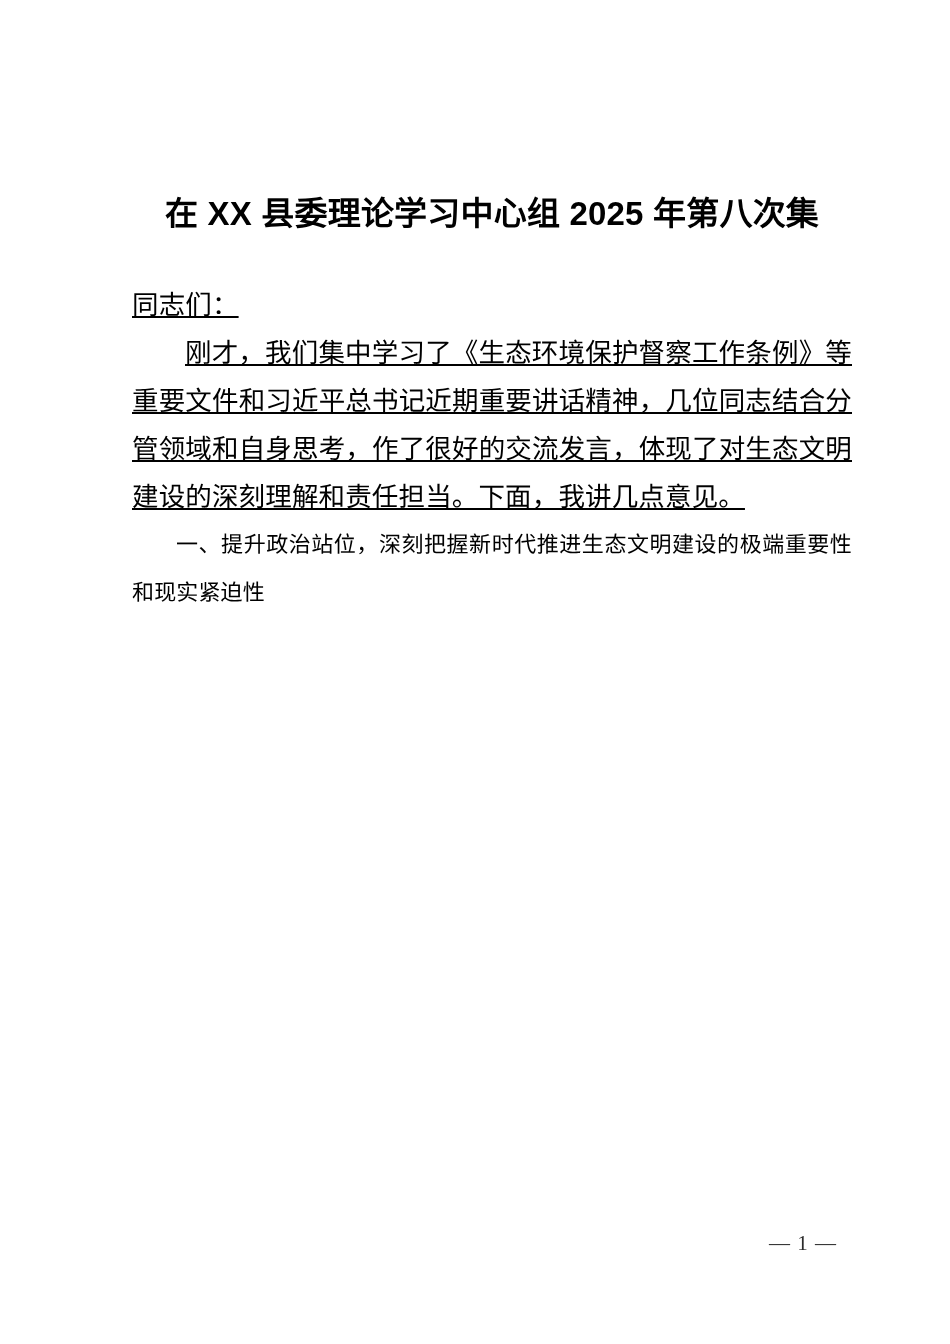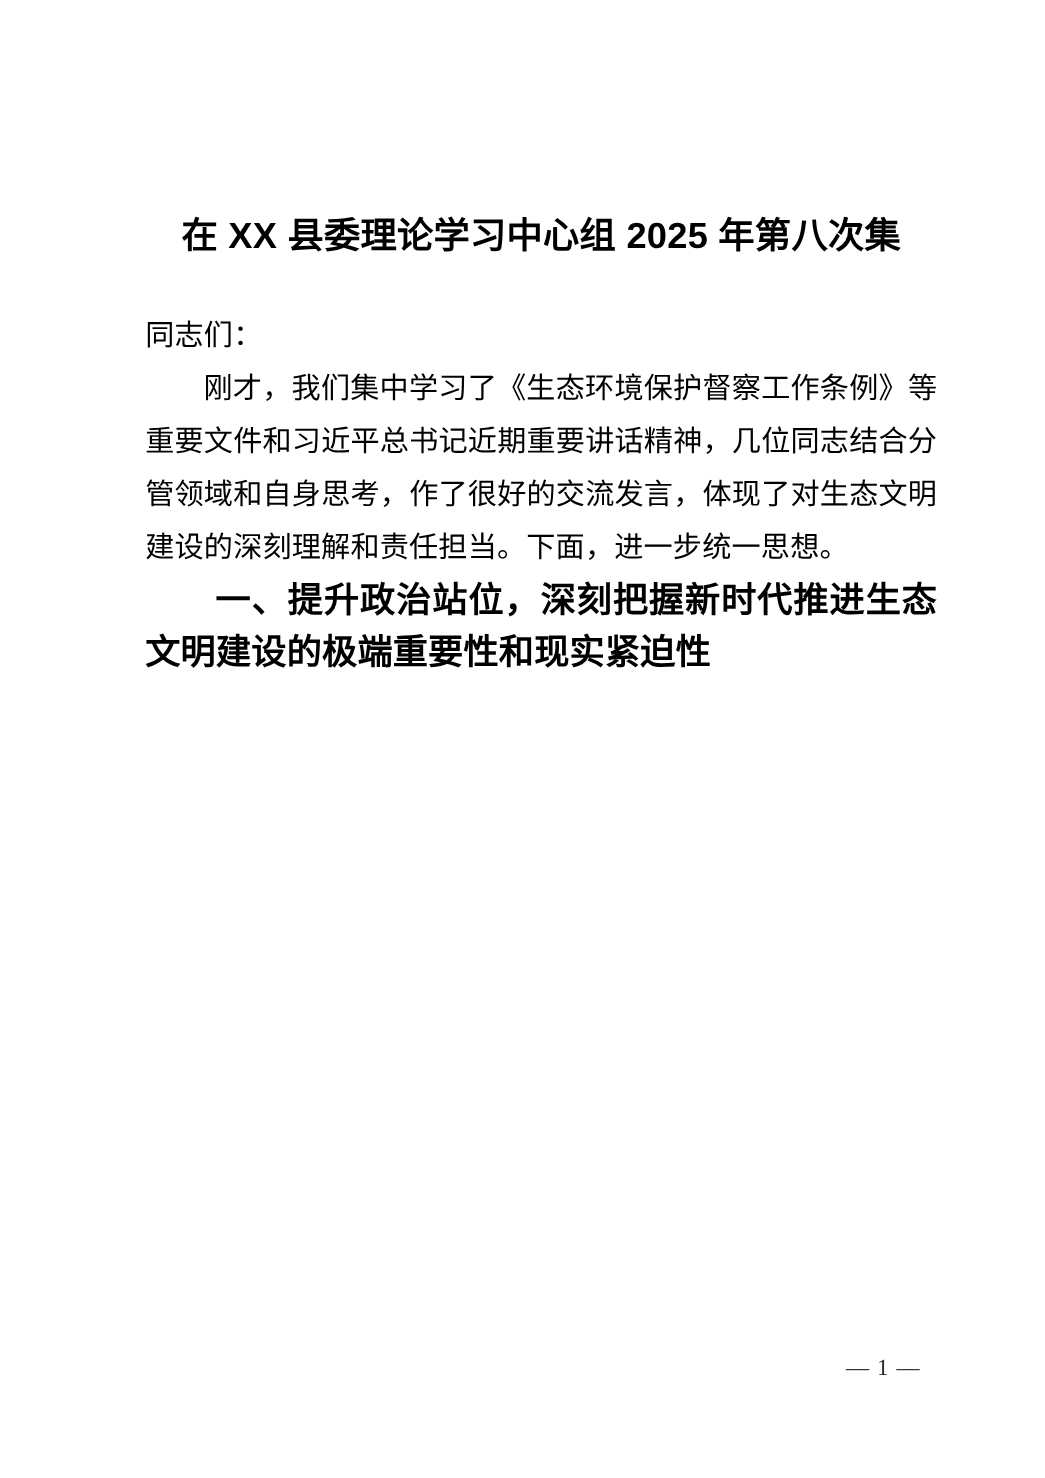--- a/index.html
+++ b/index.html
@@ -50,29 +50,30 @@
   p.para {
     margin: 0;
     font-size: 26.5px;
     line-height: 48px;
     text-align: justify;
     text-justify: inter-character;
     text-align-last: left;
     letter-spacing: 0.15px;
     word-break: break-all;
     color: #000000;
+    text-decoration: underline;
   }
   p.indent2 {
     text-indent: 2em;
   }
   p.heading {
     margin: 0;
-    font-size: 32px;
+    font-size: 22px;
     line-height: 48px;
-    font-weight: 700;
+    font-weight: 400;
     text-indent: 2em;
     text-align: justify;
     text-justify: inter-character;
     text-align-last: left;
     word-break: break-all;
     letter-spacing: 0.15px;
     color: #000000;
   }
 
   
@@ -98,21 +99,21 @@
 
     <h1 class="doc-title">
       <span class="t-line">在 XX 县委理论学习中心组 2025 年第八次集</span>
     </h1>
 
     <div class="body-block">
 
       <p class="para">同志们：</p>
 
 
-      <p class="para indent2">刚才，我们集中学习了《生态环境保护督察工作条例》等重要文件和习近平总书记近期重要讲话精神，几位同志结合分管领域和自身思考，作了很好的交流发言，体现了对生态文明建设的深刻理解和责任担当。下面，进一步统一思想。</p>
+      <p class="para indent2">刚才，我们集中学习了《生态环境保护督察工作条例》等重要文件和习近平总书记近期重要讲话精神，几位同志结合分管领域和自身思考，作了很好的交流发言，体现了对生态文明建设的深刻理解和责任担当。下面，我讲几点意见。</p>
 
       <p class="heading">一、提升政治站位，深刻把握新时代推进生态文明建设的极端重要性和现实紧迫性</p>
 
 
     </div>
   </div>
 
   <div class="footer">
     <span>— 1 —</span>
   </div>

